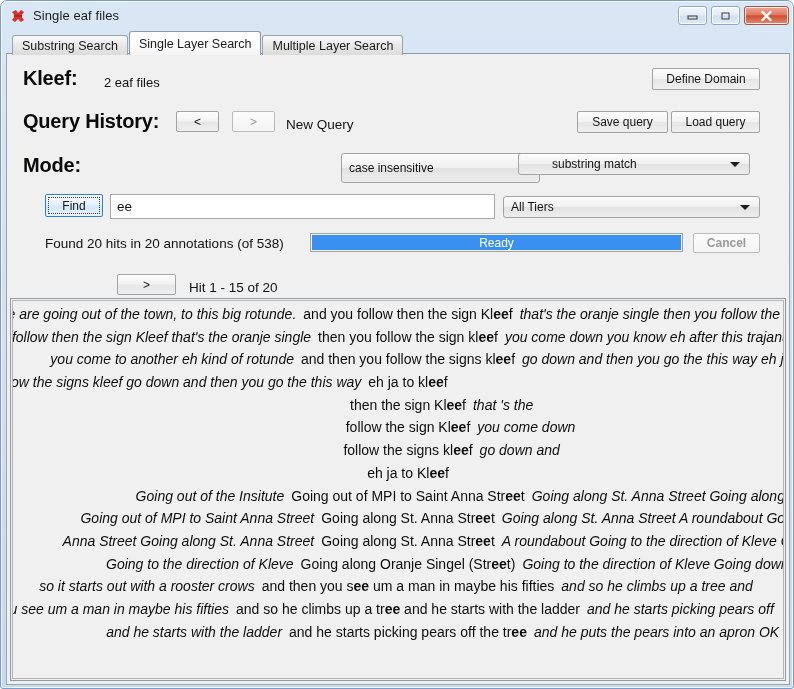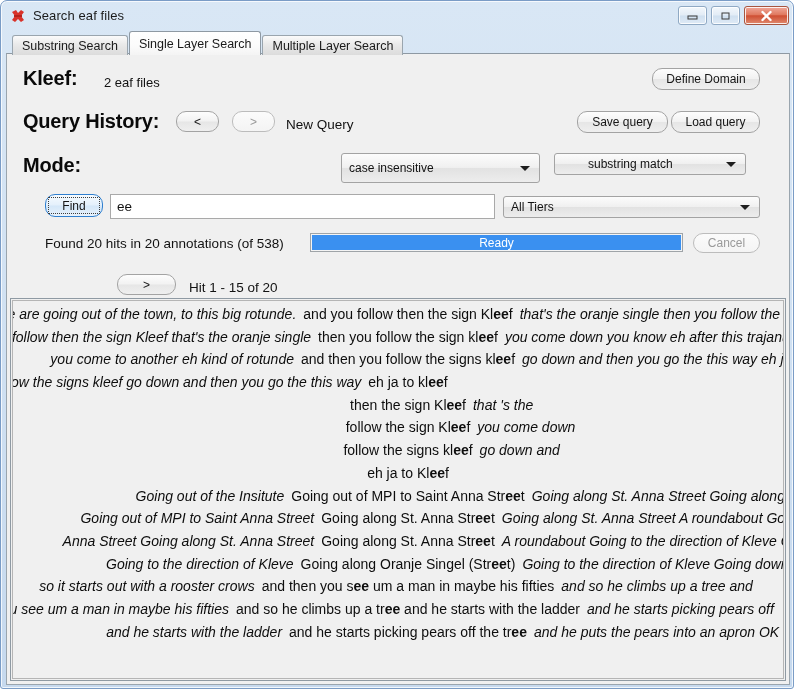--- a/index.html
+++ b/index.html
@@ -112,21 +112,21 @@
     box-sizing: border-box;
     background: #f0f0f0;
     border: 1px solid #9aa5ae;
     border-top: 1px solid #8e99a3;
   }
 
   
   .btn {
     box-sizing: border-box;
     border: 1px solid #a3a3a3;
-    border-radius: 10px;
+    border-radius: 2px;
     background: linear-gradient(to bottom, #fdfdfd 0%, #f2f2f2 48%, #e6e6e6 52%, #efefef 100%);
     font-family: "Liberation Sans", sans-serif;
     font-size: 12px;
     color: #151515;
     display: flex;
     align-items: center;
     justify-content: center;
     cursor: default;
     white-space: nowrap;
   }
@@ -270,21 +270,21 @@
 
 <div id="window">
 
   <div id="titlebar">
     <span id="app-icon">
       <svg width="16" height="16" viewBox="0 0 16 16">
         <path d="M2 4 L6 2 L8 5 L11 2 L14 4 L11 8 L14 12 L11 14 L8 11 L5 14 L2 12 L5 8 Z" fill="#d8322a"></path>
         <path d="M4 7 L12 7 L12 9 L4 9 Z" fill="#b5231c"></path>
       </svg>
     </span>
-    <span id="title-text">Search eaf files</span>
+    <span id="title-text">Single eaf files</span>
 
     <div id="window-controls">
       <div class="winbtn">
         <span>
           <svg width="11" height="9" viewBox="0 0 11 9">
             <rect x="1" y="5" width="9" height="3" fill="none" stroke="#3b3b3b" stroke-width="1"></rect>
           </svg>
         </span>
       </div>
       <div class="winbtn">
@@ -327,21 +327,21 @@
     <div class="btn disabledlook" style="position:absolute; left:225px; top:57px; width:43px; height:21px;">&gt;</div>
     <div class="plaintext" style="position:absolute; left:279px; top:63px; font-size:13.5px;">New Query</div>
     <div class="btn" style="position:absolute; left:570px; top:57px; width:91px; height:22px;">Save query</div>
     <div class="btn" style="position:absolute; left:664px; top:57px; width:89px; height:22px;">Load query</div>
 
     <div class="heading" style="position:absolute; left:16px; top:100px;">Mode:</div>
     <div class="combo" style="position:absolute; left:334px; top:99px; width:199px; height:30px;">
       <span>case insensitive</span>
       <span class="arrow"></span>
     </div>
-    <div class="combo" style="position:absolute; left:547px; top:99px; width:192px; height:22px;padding-left:33px;">
+    <div class="combo" style="position:absolute; left:511px; top:99px; width:232px; height:22px;padding-left:33px;">
       <span>substring match</span>
       <span class="arrow"></span>
     </div>
 
     <div class="btn focused" style="position:absolute; left:38px; top:140px; width:58px; height:23px;">
       <span>Find</span>
     </div>
     <div class="textfield" style="position:absolute; left:103px; top:140px; width:385px; height:25px;">
       <span>ee</span>
     </div>
@@ -349,21 +349,21 @@
       <span>All Tiers</span>
       <span class="arrow"></span>
     </div>
 
     <div class="plaintext" style="position:absolute; left:38px; top:182px; font-size:13.5px;">Found 20 hits in 20 annotations (of 538)</div>
     <div id="progress-wrap" style="left:303px; top:179px; width:373px; height:19px;">
       <div id="progress-fill" style="width: 100%; background: rgb(58, 144, 240);">
         <span id="progress-label">Ready</span>
       </div>
     </div>
-    <div class="btn disabledlook" style="position:absolute; left:686px; top:179px; width:67px; height:20px;">Cancel</div>
+    <div class="btn disabledlook" style="position:absolute; left:686px; top:179px; width:67px; height:20px;font-weight:bold;">Cancel</div>
 
     <div class="btn" style="position:absolute; left:110px; top:220px; width:59px; height:21px;">&gt;</div>
     <div class="plaintext" style="position:absolute; left:182px; top:226px; font-size:13.5px;">Hit 1 - 15 of 20</div>
 
     <div id="results-outer">
       <div id="results-viewport">
         <div id="results-inner">
             <div class="kwic-row">
               <div class="kwic-left">we are going out of the town, to this big rotunde.</div>
               <div class="kwic-hit">and you follow then the sign Kl<b>ee</b>f</div>

